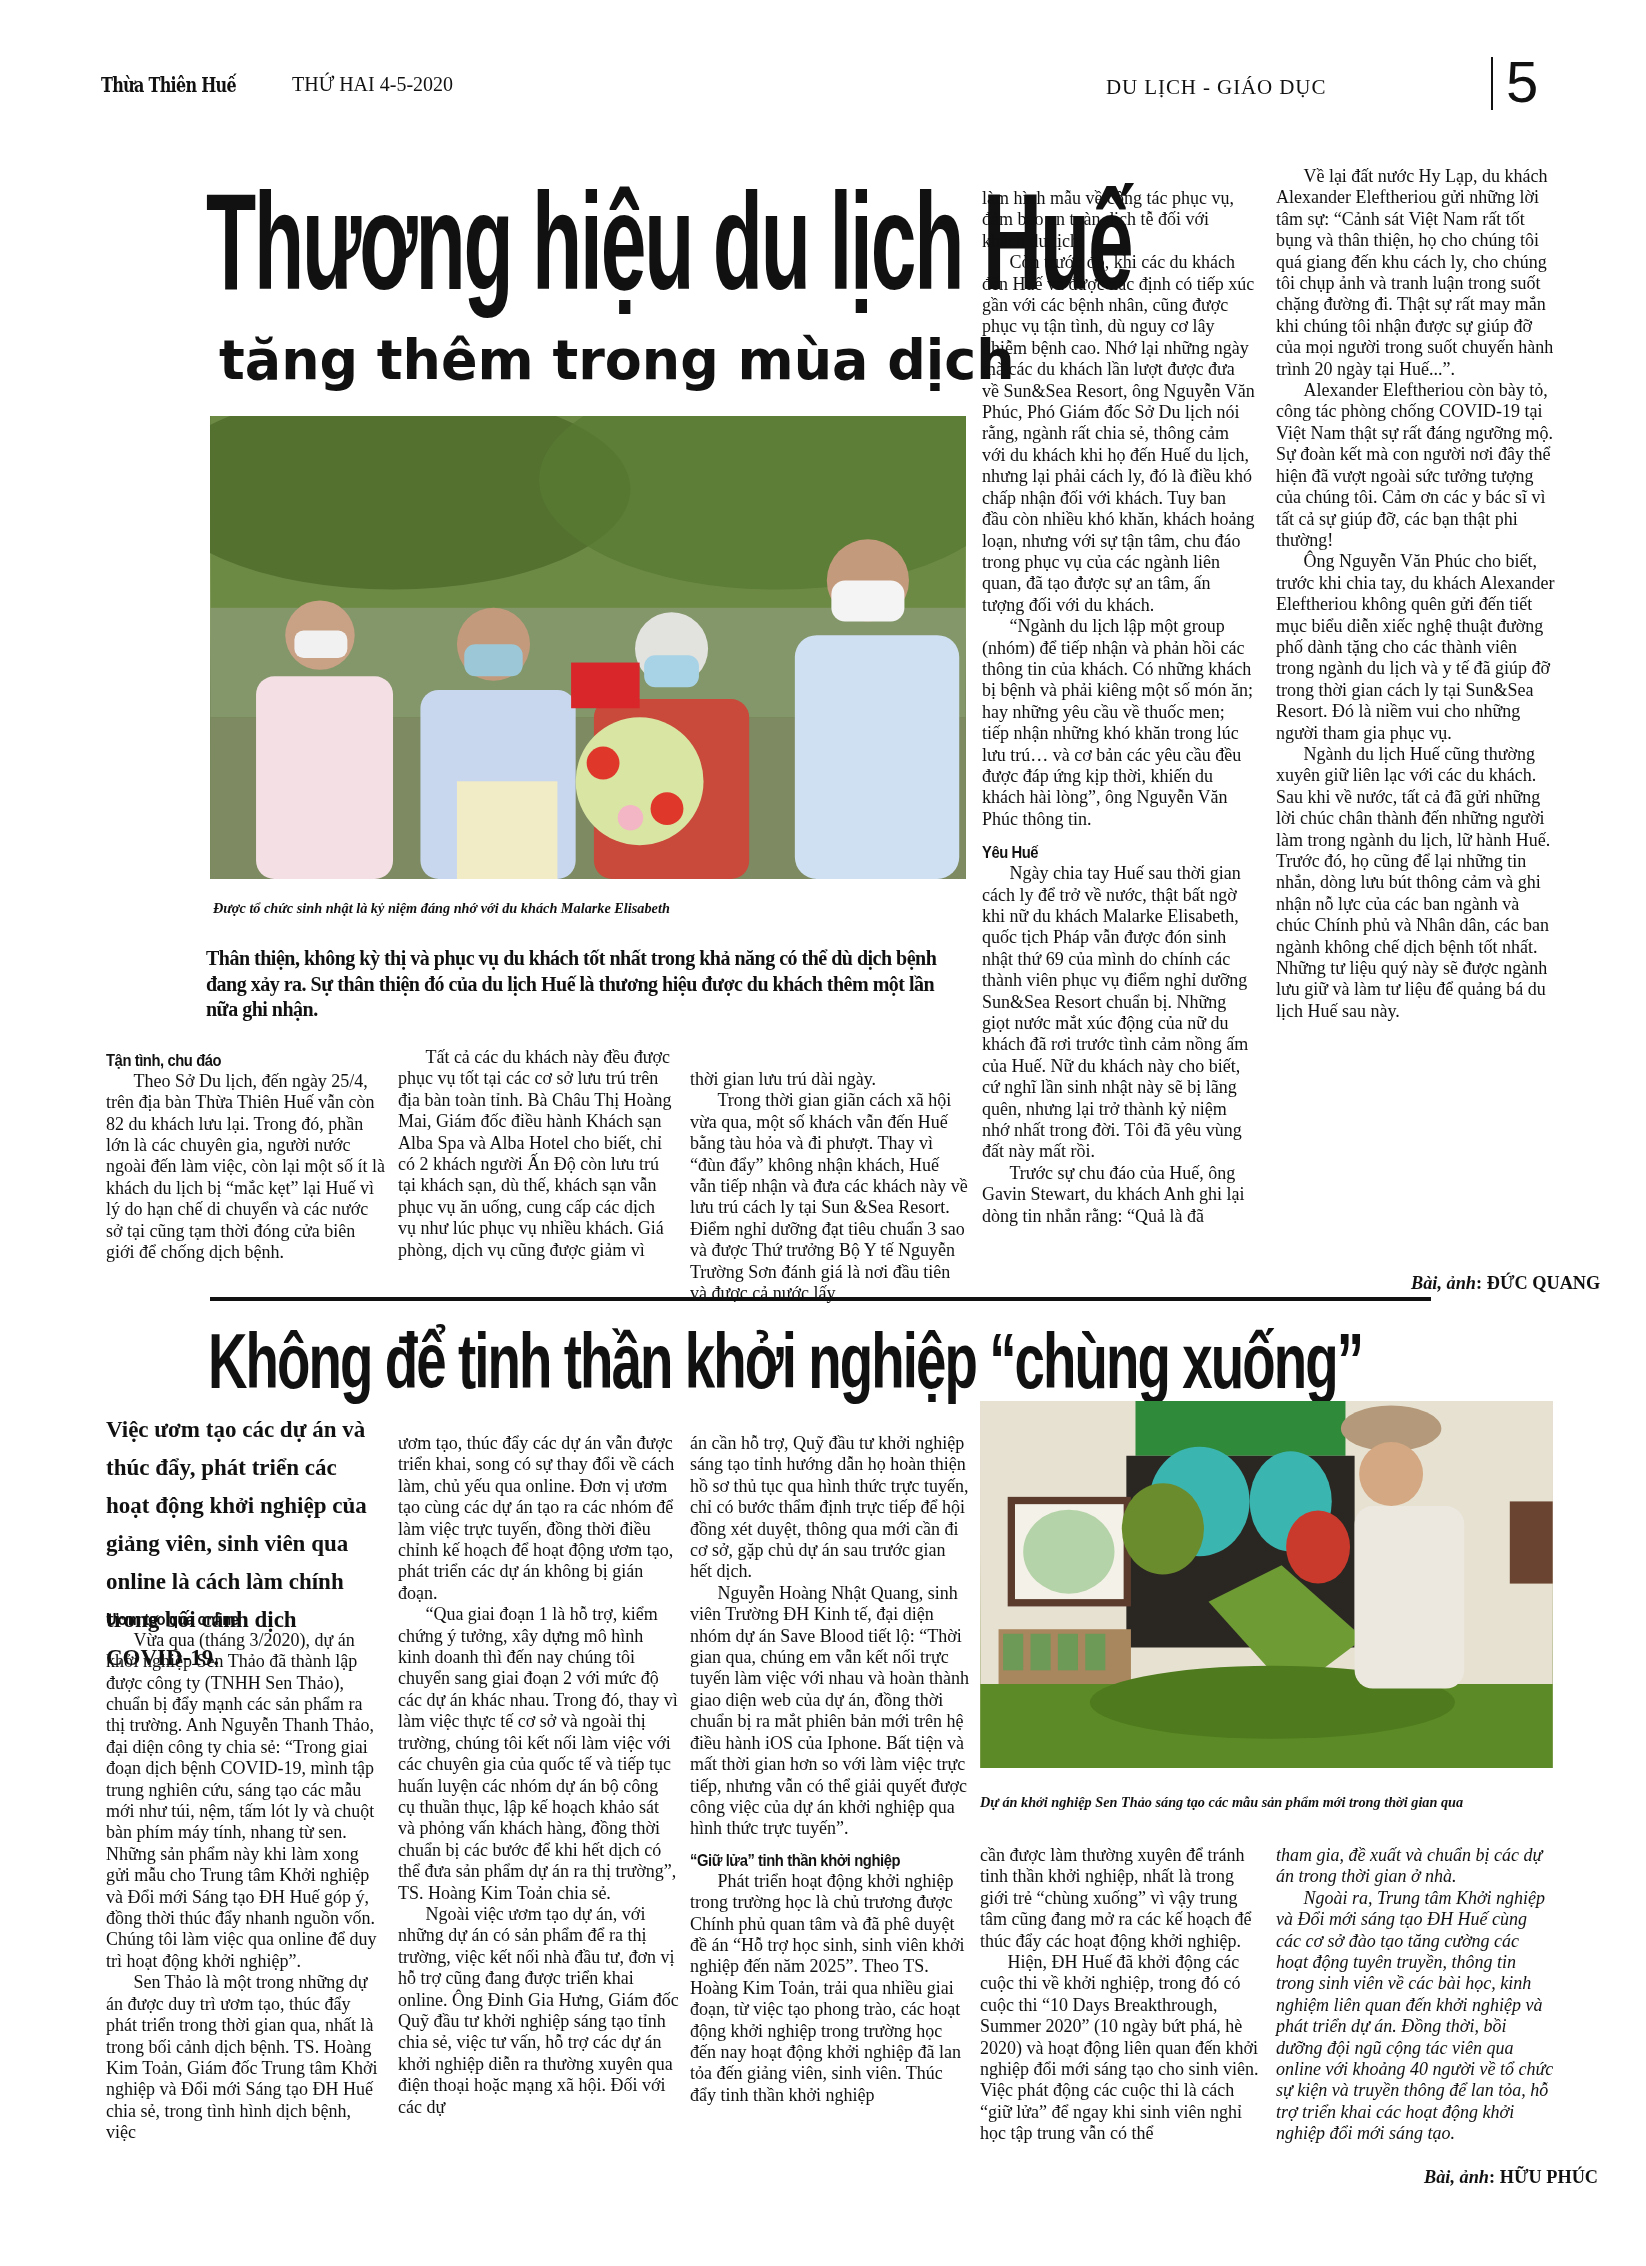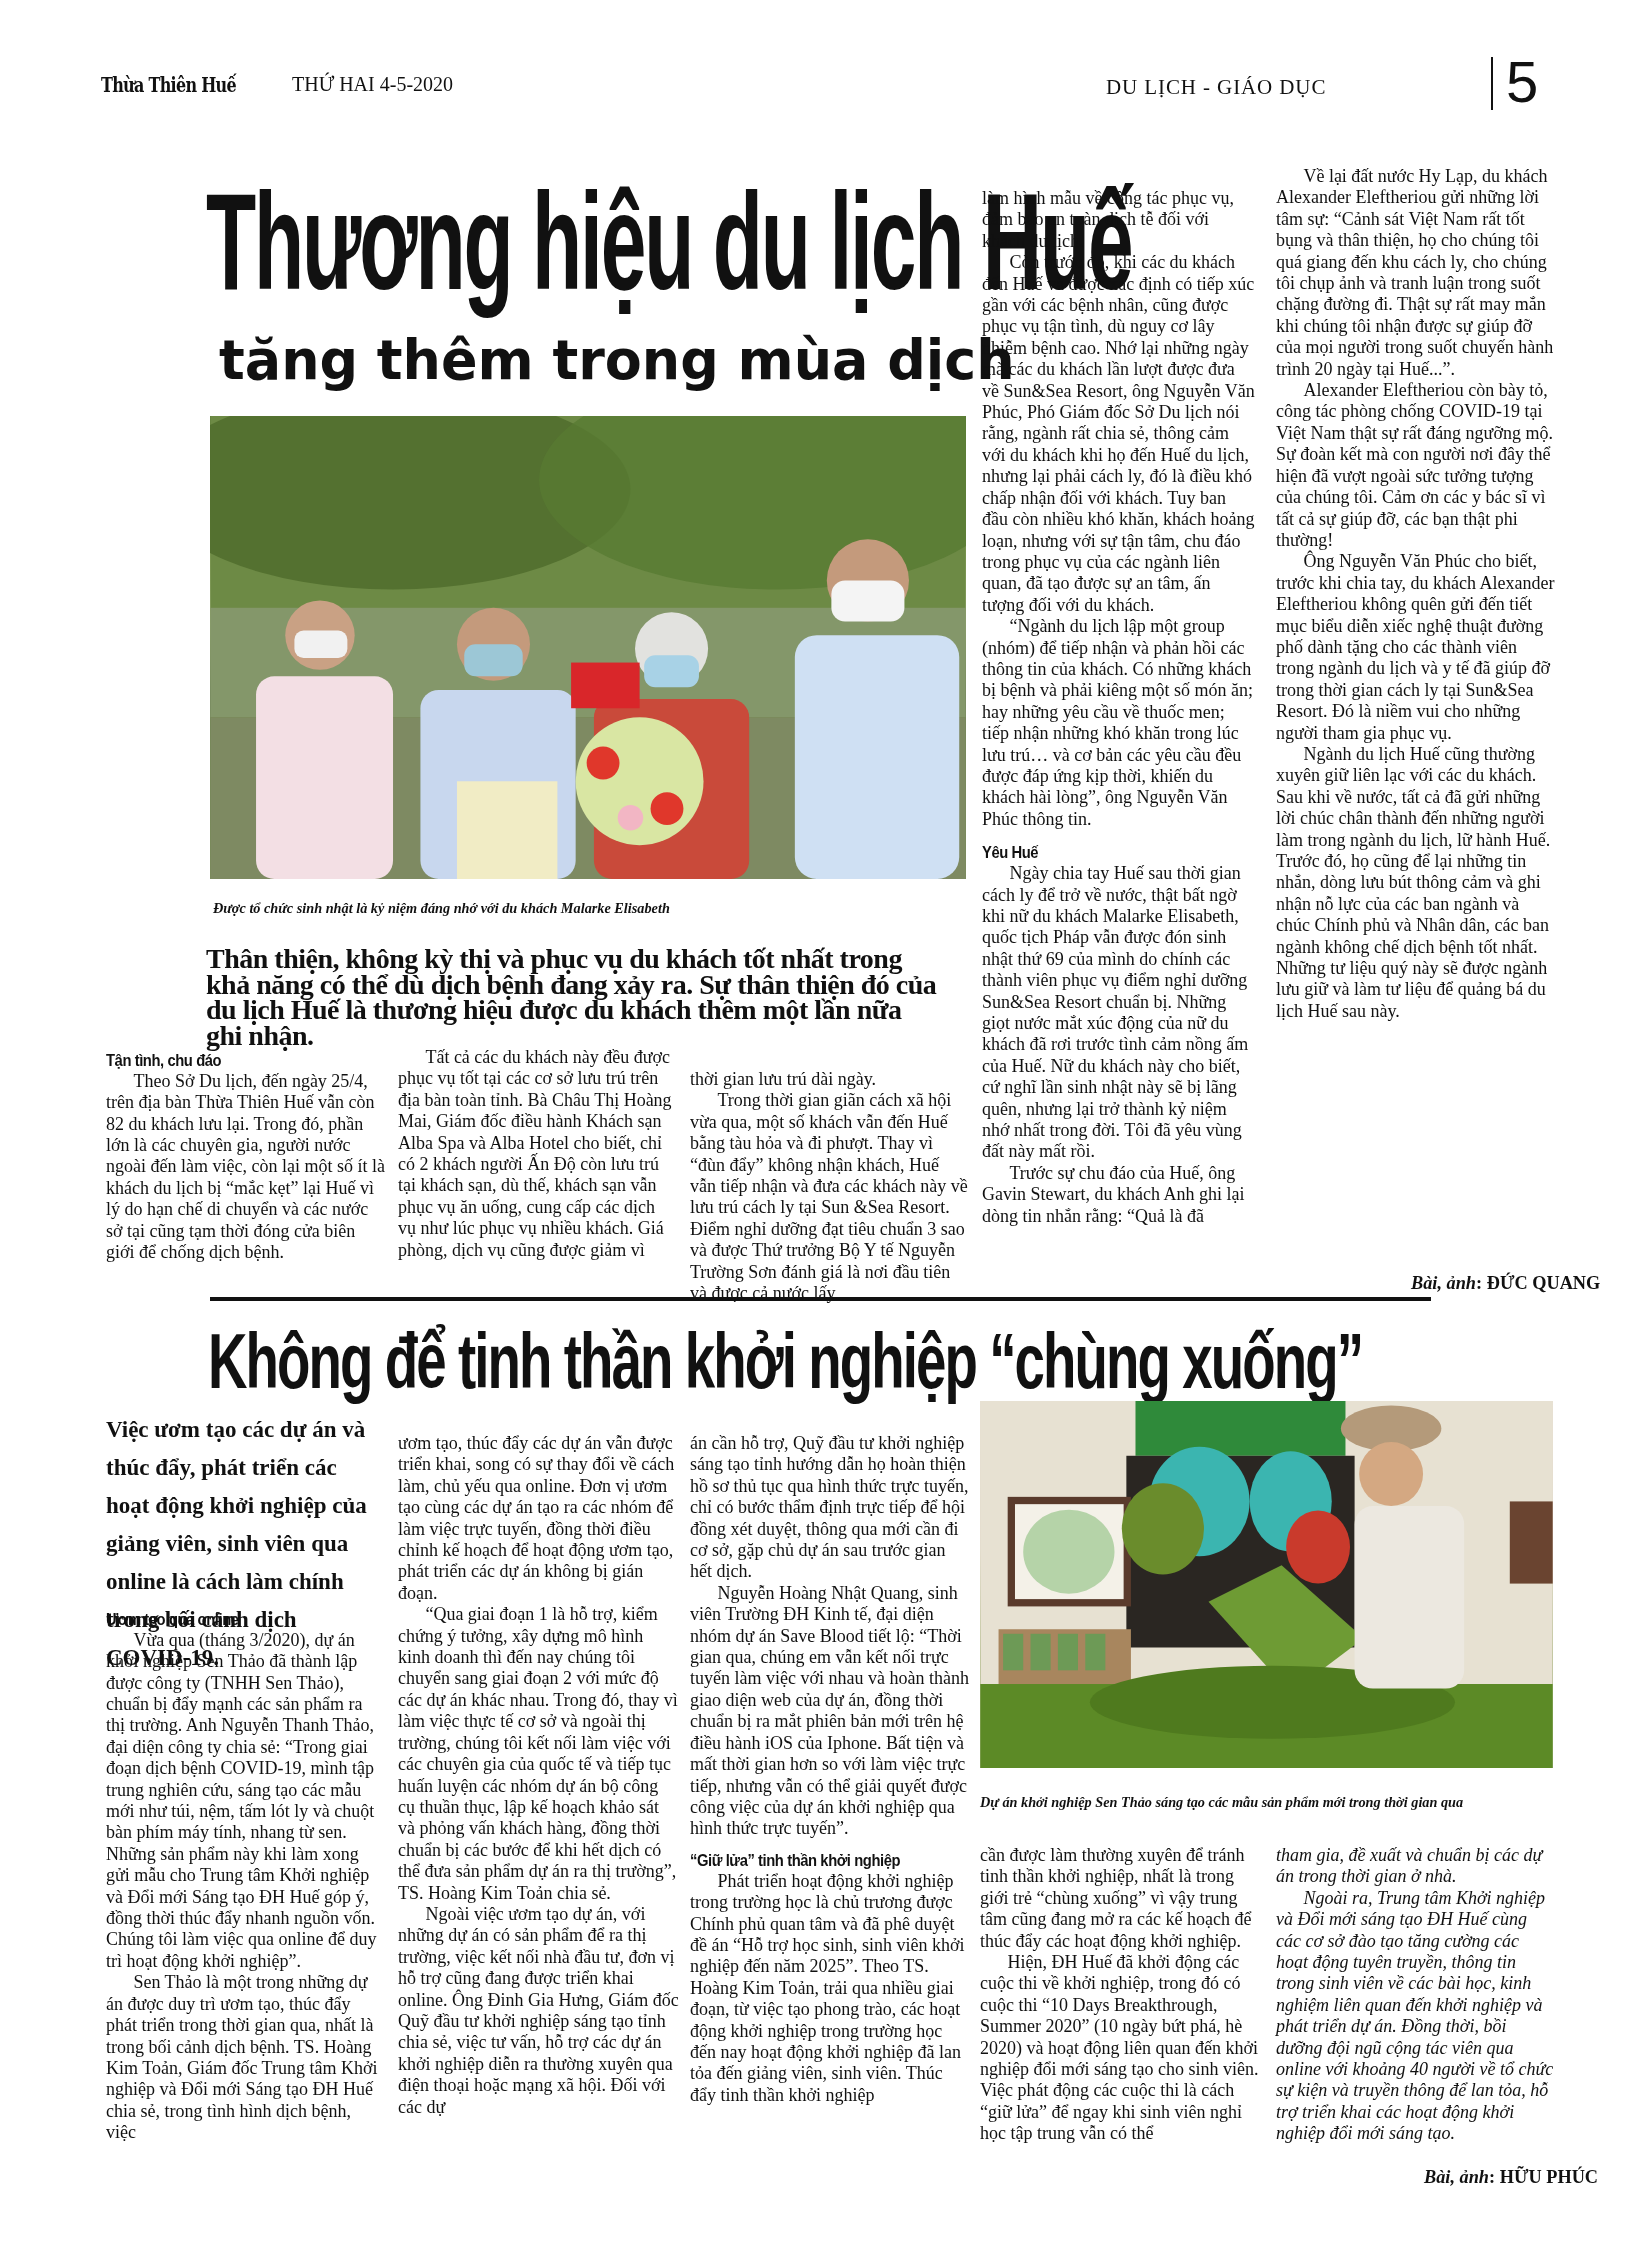--- a/index.html
+++ b/index.html
@@ -15,21 +15,21 @@
   .title1b { left:219px; top:324px; font-family:"DejaVu Sans", sans-serif; font-weight:bold; font-size:55px; line-height:73px; white-space:nowrap; transform:scaleX(0.98); transform-origin:left top; }
 
   .photo { overflow:hidden; }
   .photo1 { left:210px; top:416px; width:756px; height:463px; background:linear-gradient(180deg,#5c7a3a 0%,#7c9a4e 25%,#a9b98a 45%,#6f7d62 60%,#8a8f74 100%); }
   .photo2 { left:980px; top:1401px; width:573px; height:367px; background:linear-gradient(180deg,#e8e2d4 0%,#ddd6c4 40%,#6b8a2c 70%,#4f7022 100%); }
 
   .caption { font-style:italic; font-family:"Liberation Serif", serif; font-size:15.5px; white-space:nowrap; }
   .cap1 { left:213px; top:899px; font-weight:bold; transform:scaleX(0.92); transform-origin:left; }
   .cap2 { left:980px; top:1793px; font-weight:bold; transform:scaleX(0.92); transform-origin:left; }
 
-  .lede1 { left:206px; top:946px; width:731px; font-family:"Liberation Serif", serif; font-weight:bold; font-size:28px; line-height:25.6px; letter-spacing:-0.5px; }
+  .lede1 { left:206px; top:946px; width:731px; font-family:"Liberation Serif", serif; font-weight:bold; font-size:20px; line-height:25.6px; letter-spacing:-0.5px; }
 
   .col { font-size:18px; line-height:21.4px; text-align:left; }
   .col p { margin:0; text-indent:27.4px; }
   .col p.noind { text-indent:0;margin-top:22px; }
   .subhead { font-family:"Liberation Sans", sans-serif; font-weight:bold; font-size:17.4px; line-height:22px; letter-spacing:-0.5px; transform:scaleX(0.85); transform-origin:left; white-space:nowrap; margin:1.8px 0 0 0; }
 
   .byline { font-size:18.3px; white-space:nowrap;margin-left:44px; }
   .byline i { font-weight:bold; }
   .byline b { font-weight:bold; }
 

